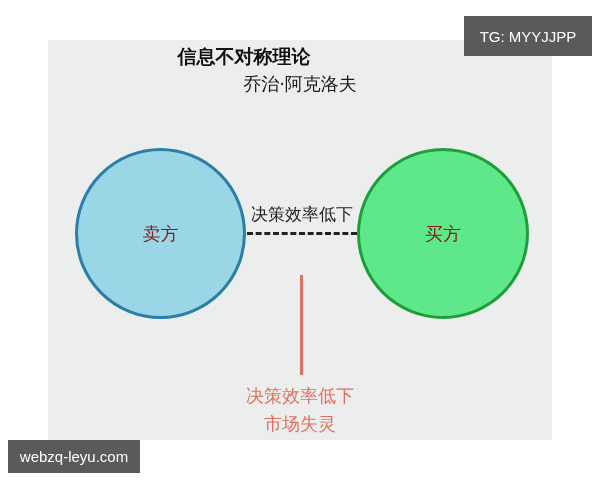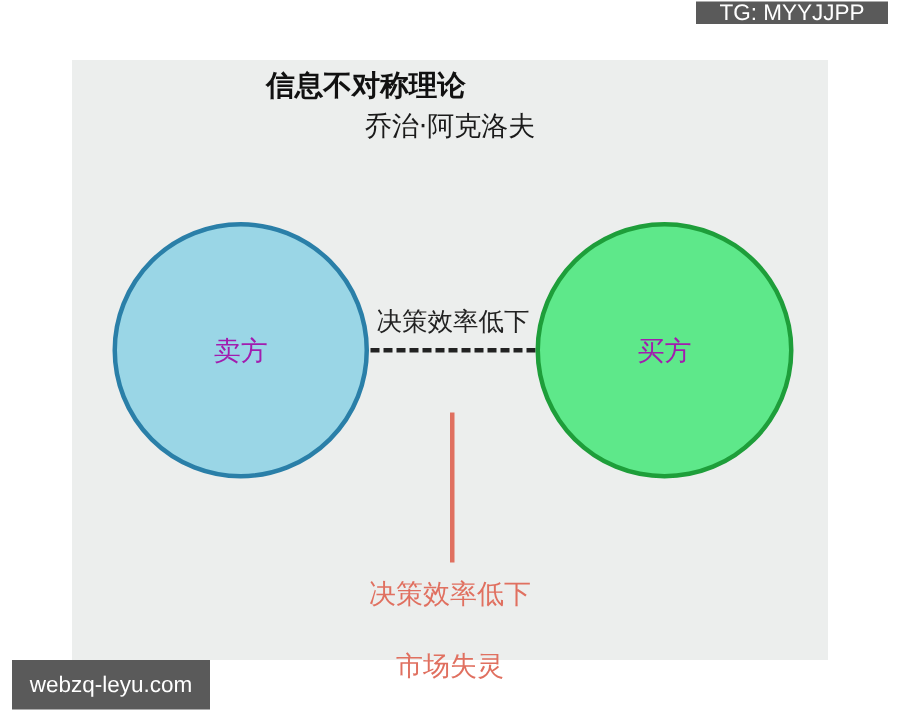--- a/index.html
+++ b/index.html
@@ -60,21 +60,21 @@
       left: 357px;
       top: 148px;
       width: 172px;
       height: 171px;
       background: #5ee88a;
       border: 3px solid #1e9e3a;
       justify-content: center;
     }
     .circle-label {
       font-size: 18px;
-      color: #a21caf;
+      color: #7f1d1d;
     }
     .relation-label {
       position: absolute;
       left: 240px;
       width: 124px;
       top: 203px;
       text-align: center;
       font-size: 17px;
       color: #222222;
     }
@@ -96,36 +96,36 @@
     }
     .consequence {
       position: absolute;
       left: 0;
       width: 600px;
       text-align: center;
       font-size: 18px;
       color: #e07060;
     }
     .consequence-1 { top: 384px; }
-    .consequence-2 { top: 412px; margin-top: 20px; }
+    .consequence-2 { top: 412px; }
     .watermark {
       position: absolute;
       background: #5a5a5a;
       color: #ffffff;
       font-family: "Liberation Sans", sans-serif;
       font-size: 15px;
       display: flex;
       align-items: center;
       justify-content: center;
     }
     .watermark-top {
       left: 464px;
-      top: 1px;
+      top: 16px;
       width: 128px;
-      height: 15px;
+      height: 40px;
     }
     .watermark-bottom {
       left: 8px;
       top: 440px;
       width: 132px;
       height: 33px;
     }
   </style>
 </head>
 <body>

